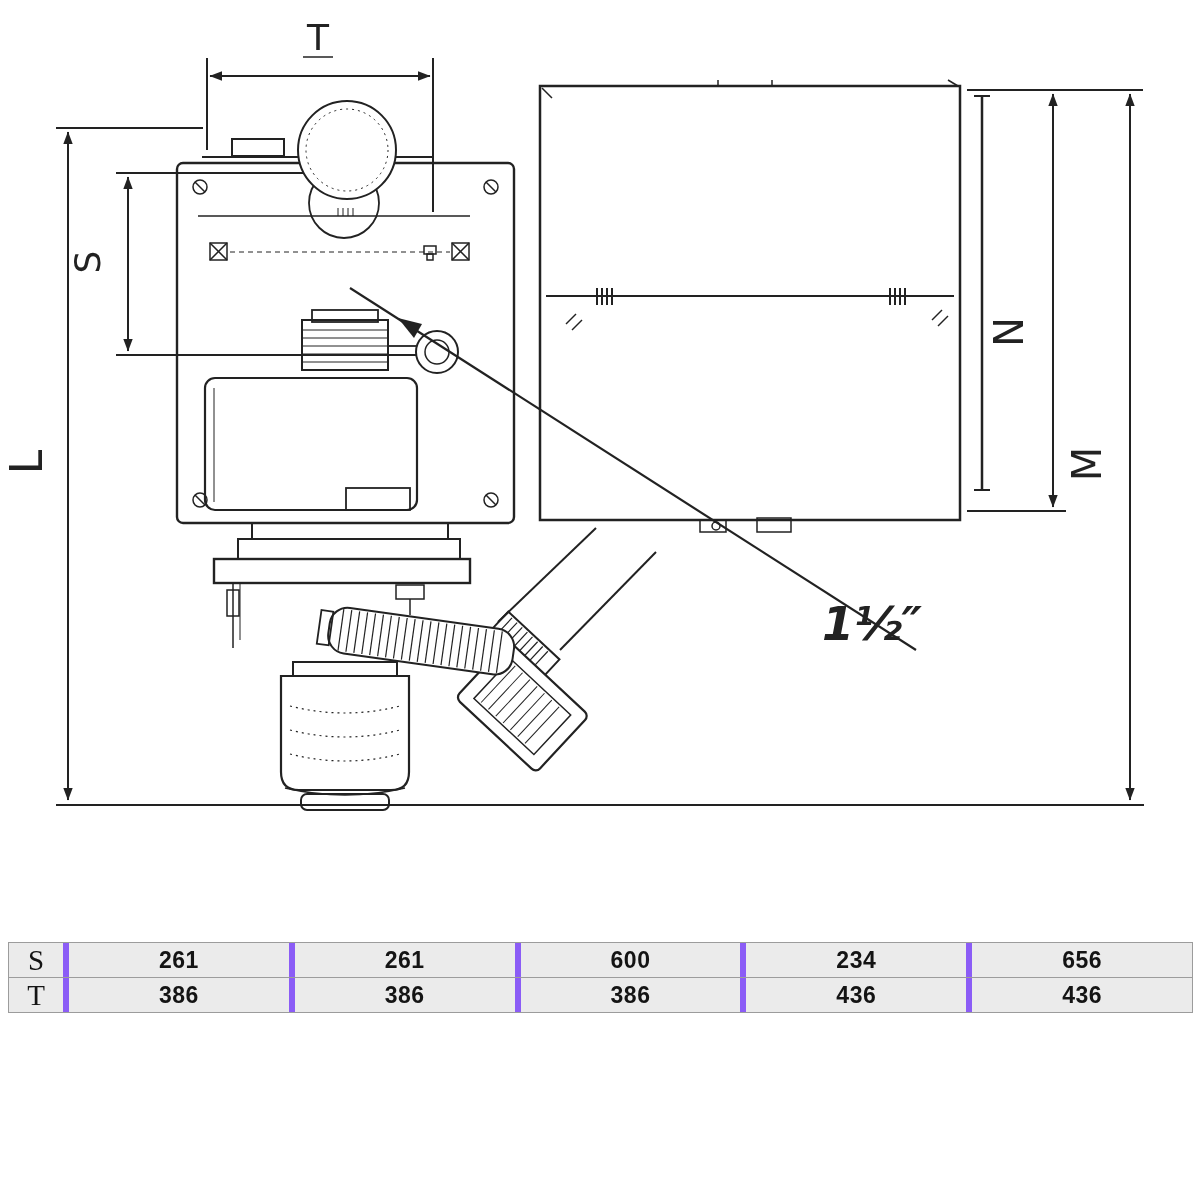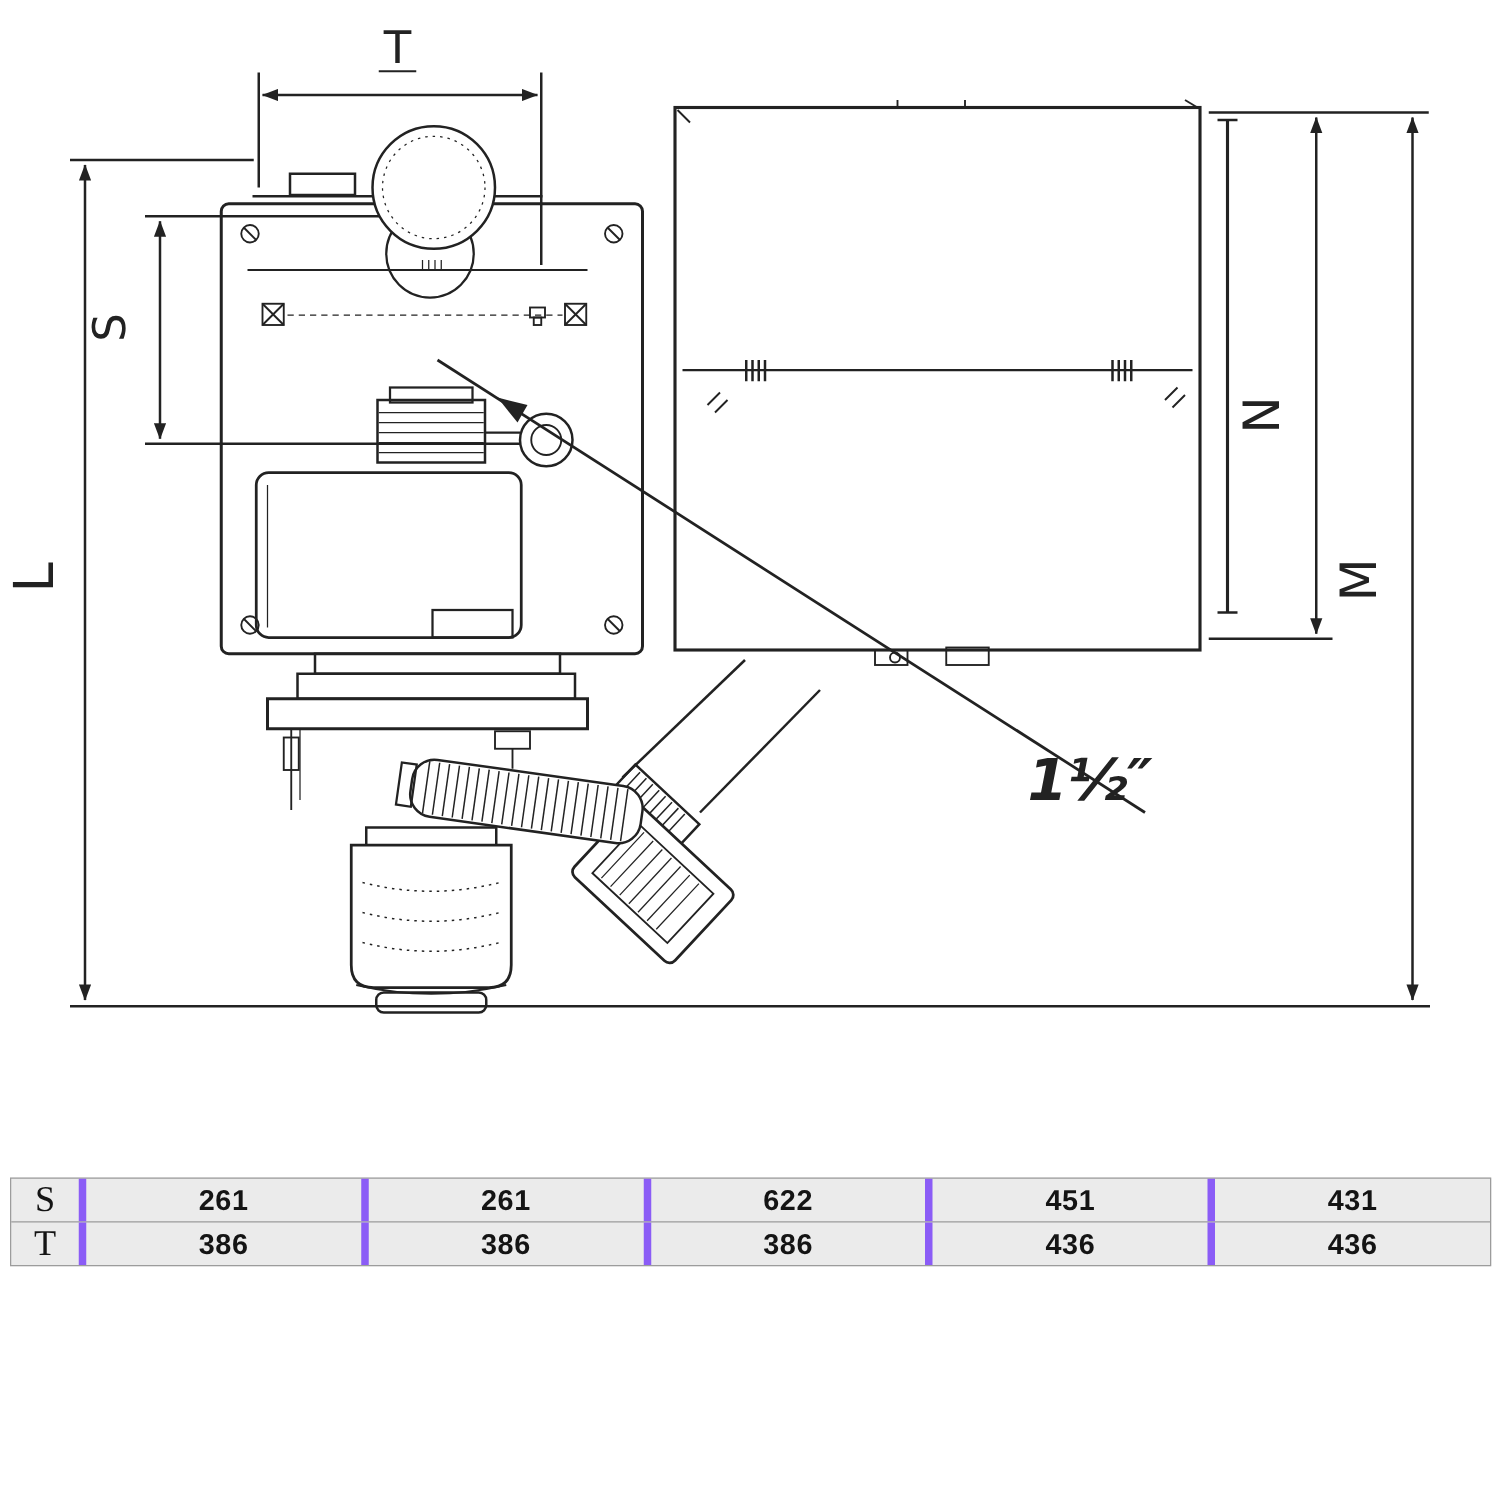--- a/index.html
+++ b/index.html
@@ -252,23 +252,23 @@
 
     </g>
   </svg>
 
   
   <div class="dim-table">
     <div class="t-row">
       <div class="t-cell t-head">S</div>
       <div class="t-cell t-val">261</div>
       <div class="t-cell t-val">261</div>
-      <div class="t-cell t-val">622</div>
-      <div class="t-cell t-val">451</div>
-      <div class="t-cell t-val">431</div>
+      <div class="t-cell t-val">600</div>
+      <div class="t-cell t-val">234</div>
+      <div class="t-cell t-val">656</div>
     </div>
     <div class="t-row second">
       <div class="t-cell t-head">T</div>
       <div class="t-cell t-val">386</div>
       <div class="t-cell t-val">386</div>
       <div class="t-cell t-val">386</div>
       <div class="t-cell t-val">436</div>
       <div class="t-cell t-val">436</div>
     </div>
   </div>

